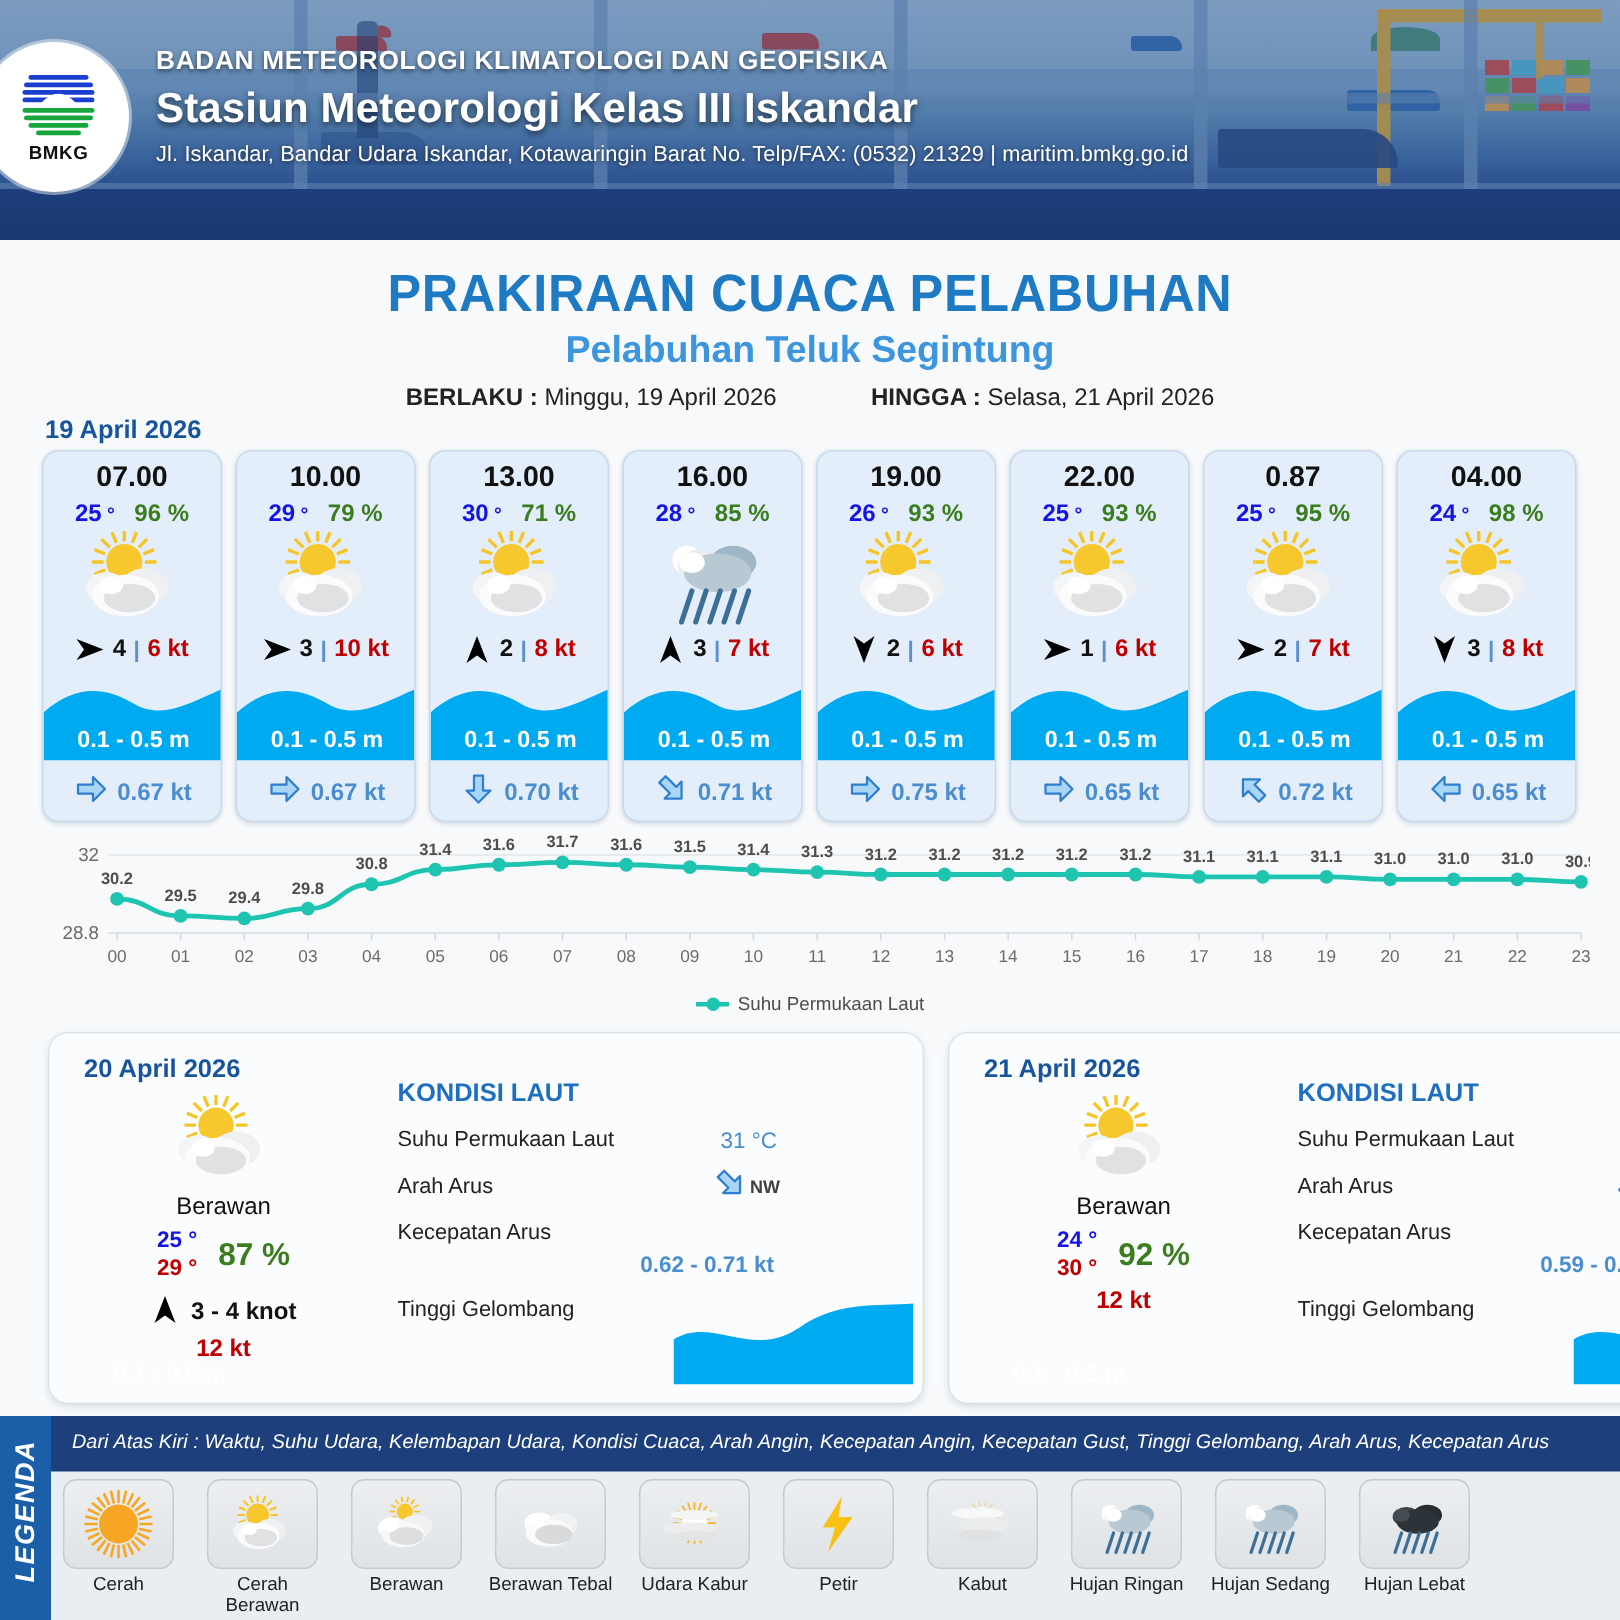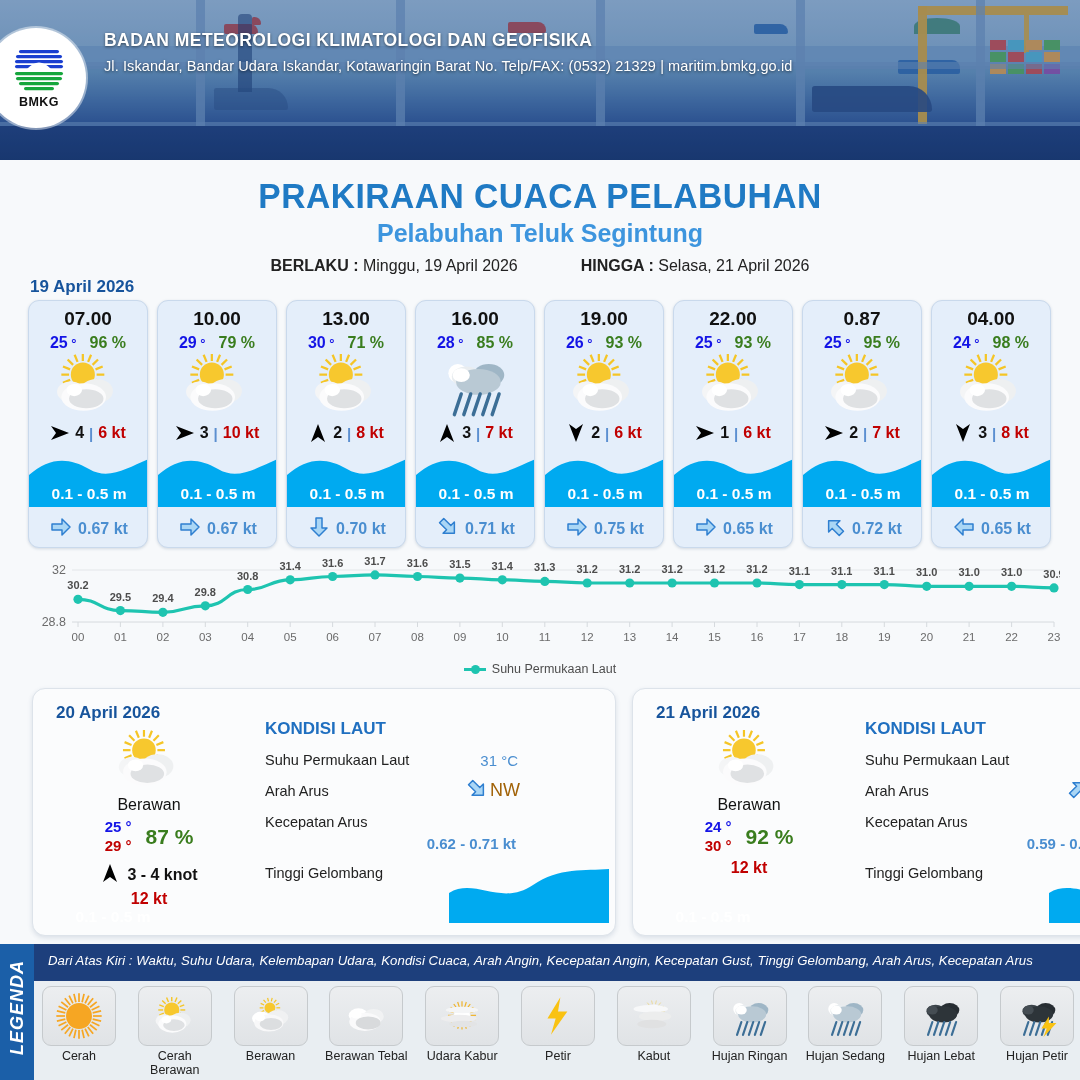--- a/index.html
+++ b/index.html
@@ -107,21 +107,21 @@
   .p-hum { font-size:21px; font-weight:bold; color:#3a7d1e;}
   .p-wind { display:flex; align-items:center; justify-content:center; gap:7px; margin-top:7px;}
   .p-wtxt { font-size:16px; font-weight:bold; color:#111;}
   .p-gust { font-size:16px; font-weight:bold; color:#c00000; margin-top:3px;}
   .p-right { position:absolute; left:232px; top:30px; width:255px;}
   .p-title { font-size:17px; font-weight:bold; color:#1f6fc0; }
   .p-line { font-size:14.5px; color:#222; margin-top:13px; position:relative; height:18px;}
   .p-val { position:absolute; right:2px; top:0; font-size:15px; font-weight:normal; color:#4a8ed0;}
   .p-val2 { font-size:15px; font-weight:bold; color:#4a8ed0; text-align:right; margin-top:3px; padding-right:4px;}
   .p-dirwrap { position:absolute; right:0; top:-4px; display:flex; align-items:center; gap:2px;}
-  .p-dir { font-size:18px; font-weight:normal; color:#a16207;}
+  .p-dir { font-size:12px; font-weight:bold; color:#404040;}
   .p-wavebox { position:absolute; right:6px; bottom:12px; width:160px; height:56px;}
   .p-wavetxt { position:absolute; left:0; bottom:9px; width:160px; text-align:center;
                font-size:15.5px; font-weight:bold; color:#fff; z-index:3;}
 
   
   .legbar { position:absolute; left:0; top:944px; width:1080px; height:136px; background:#e9eef2;}
   .leg-side { position:absolute; left:0; top:0; width:34px; height:136px; background:#1b5fa8;}
   .leg-side span { position:absolute; left:-43px; top:53px; width:120px; text-align:center;
      transform:rotate(-90deg); color:#fff; font-weight:bold; font-style:italic;
      font-size:18px; letter-spacing:1px;}
@@ -197,20 +197,21 @@
           <rect x="6" y="34" width="40" height="3.2" rx="1.6"></rect>
           <rect x="11" y="39" width="30" height="3.2" rx="1.6"></rect>
         </g>
       </svg>
     </div>
     <div class="logo-txt">BMKG</div>
   </div>
 
   <div class="hdr-text">
     <div class="hdr-l1">BADAN METEOROLOGI KLIMATOLOGI DAN GEOFISIKA</div>
+    <div class="hdr-l2">Stasiun Meteorologi Kelas III Iskandar</div>
     <div class="hdr-l3">Jl. Iskandar, Bandar Udara Iskandar, Kotawaringin Barat No. Telp/FAX: (0532) 21329 | maritim.bmkg.go.id</div>
   </div>
 </div>
 
 <div class="titlewrap">
   <div class="t1">PRAKIRAAN CUACA PELABUHAN</div>
   <div class="t2">Pelabuhan Teluk Segintung</div>
   <div class="t3">
     <span class="lbl">BERLAKU :</span>
     <span>Minggu, 19 April 2026</span>
@@ -1135,32 +1136,14 @@
     <line x1="34" y1="50" x2="26" y2="74" stroke="#3c6e96" stroke-width="4" stroke-linecap="round"></line>
             <line x1="45" y1="50" x2="37" y2="74" stroke="#3c6e96" stroke-width="4" stroke-linecap="round"></line>
             <line x1="56" y1="50" x2="48" y2="74" stroke="#3c6e96" stroke-width="4" stroke-linecap="round"></line>
             <line x1="67" y1="50" x2="59" y2="74" stroke="#3c6e96" stroke-width="4" stroke-linecap="round"></line>
             <line x1="78" y1="50" x2="70" y2="74" stroke="#3c6e96" stroke-width="4" stroke-linecap="round"></line>
 
   </svg>
         </div>
   <div class="leg-lbl">Hujan Lebat</div>
 </div>
-<div class="leg-item">
-  <div class="leg-box">
-          <svg width="54" height="42.120000000000005" viewBox="0 0 100 78">
-
-    <ellipse cx="66" cy="28" rx="18" ry="13" fill="#272d32"></ellipse>
-    <ellipse cx="40" cy="30" rx="17" ry="12" fill="#3b4349"></ellipse>
-    <ellipse cx="54" cy="36" rx="26" ry="15" fill="#2d3439"></ellipse>
-    <ellipse cx="34" cy="28" rx="10" ry="8" fill="#454d53"></ellipse>
-    <line x1="34" y1="50" x2="26" y2="74" stroke="#3c6e96" stroke-width="4" stroke-linecap="round"></line>
-            <line x1="45" y1="50" x2="37" y2="74" stroke="#3c6e96" stroke-width="4" stroke-linecap="round"></line>
-            <line x1="56" y1="50" x2="48" y2="74" stroke="#3c6e96" stroke-width="4" stroke-linecap="round"></line>
-            <line x1="67" y1="50" x2="59" y2="74" stroke="#3c6e96" stroke-width="4" stroke-linecap="round"></line>
-            <line x1="78" y1="50" x2="70" y2="74" stroke="#3c6e96" stroke-width="4" stroke-linecap="round"></line>
-    <polygon points="72,40 58,62 68,62 62,78 86,52 72,52" fill="#f9c212"></polygon>
-  </svg>
-        </div>
-  <div class="leg-lbl">Hujan Petir</div>
-</div>
     </div>
 </div>
 
 </body></html>

